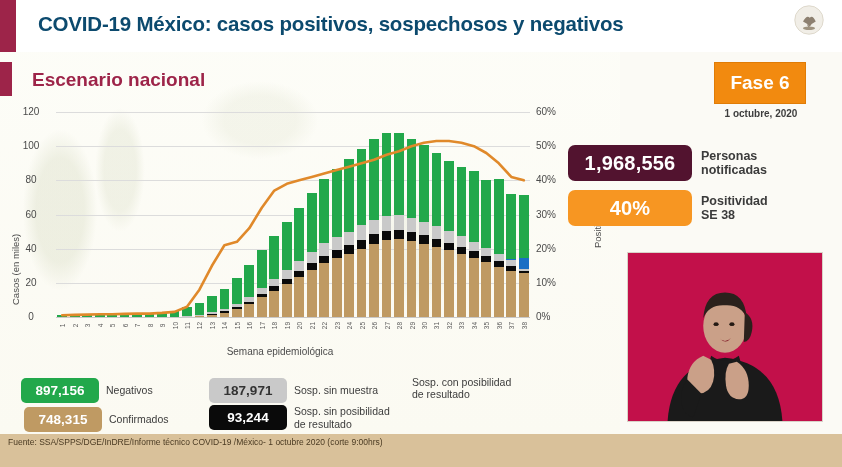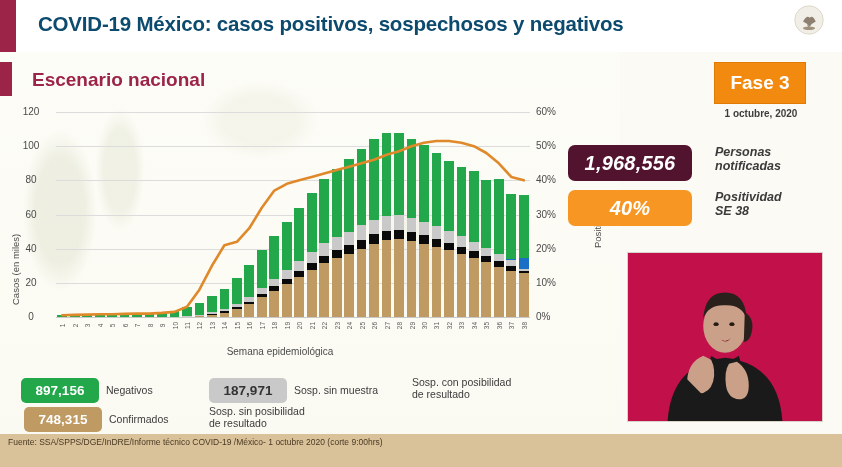--- a/index.html
+++ b/index.html
@@ -57,21 +57,21 @@
     background:#f28a0f; border:1px solid #e07c06;
     display:flex; align-items:center; justify-content:center; z-index:6;
   }
   .fase-badge span{ color:#fff; font-size:19px; font-weight:bold; }
   .fase-date{
     position:absolute; left:706px; top:108px; width:110px; text-align:center;
     font-size:10px; font-weight:bold; color:#3d3d3d; z-index:6;
   }
 
   
-  .kpi{ position:absolute; z-index:6; display:flex; gap:23px;font-style:italic; }
+  .kpi{ position:absolute; z-index:6; display:flex; align-items:center; gap:9px; }
   .kpi-pill{
     height:36px; min-width:124px; border-radius:7px;
     display:flex; align-items:center; justify-content:center;
     color:#fff; font-size:20px; font-weight:bold; letter-spacing:.2px;
   }
   .kpi-label{ font-size:12.5px; font-weight:bold; color:#3b3b3b; line-height:1.12; }
   #kpi-notificadas{ left:568px; top:145px; }
   #kpi-notificadas .kpi-pill{ background:#52132f; }
   #kpi-positividad{ left:568px; top:190px; }
   #kpi-positividad .kpi-pill{ background:#f79622; }
@@ -142,21 +142,21 @@
       <path d="M18 26 q2 4 4 6" stroke="#7a6b58" stroke-width="1.4" fill="none"></path>
       <ellipse cx="20" cy="31" rx="8" ry="2.4" fill="#8e8069"></ellipse>
     </svg>
   </div>
 </div>
 
 <div class="sec-accent"></div>
 <div class="sec-title">Escenario nacional</div>
 
 <div class="fase-badge">
-  <span>Fase 3</span>
+  <span>Fase 6</span>
 </div>
 <div class="fase-date">1 octubre, 2020</div>
 
 <div class="kpi" id="kpi-notificadas">
   <div class="kpi-pill" style="background: rgb(82, 19, 47);">1,968,556</div>
   <div class="kpi-label">
     <div>Personas</div>
     <div>notificadas</div>
   </div>
 </div>
@@ -489,20 +489,21 @@
     </div>
   </div>
   <div class="lg-item" style="left:24px;  top:31px;">
     <div class="lg-pill" style="background: rgb(191, 154, 99);">748,315</div>
     <div class="lg-text">
       <div>Confirmados</div>
       <div></div>
     </div>
   </div>
   <div class="lg-item" style="left:209px; top:29px;">
+    <div class="lg-pill" style="background: rgb(10, 10, 10);">93,244</div>
     <div class="lg-text">
       <div>Sosp. sin posibilidad</div>
       <div>de resultado</div>
     </div>
   </div>
 </div>
 
 <div class="footer-bar"></div>
 <div class="footer-text">Fuente: SSA/SPPS/DGE/InDRE/Informe técnico COVID-19 /México- 1 octubre 2020 (corte 9:00hrs)</div>
 

